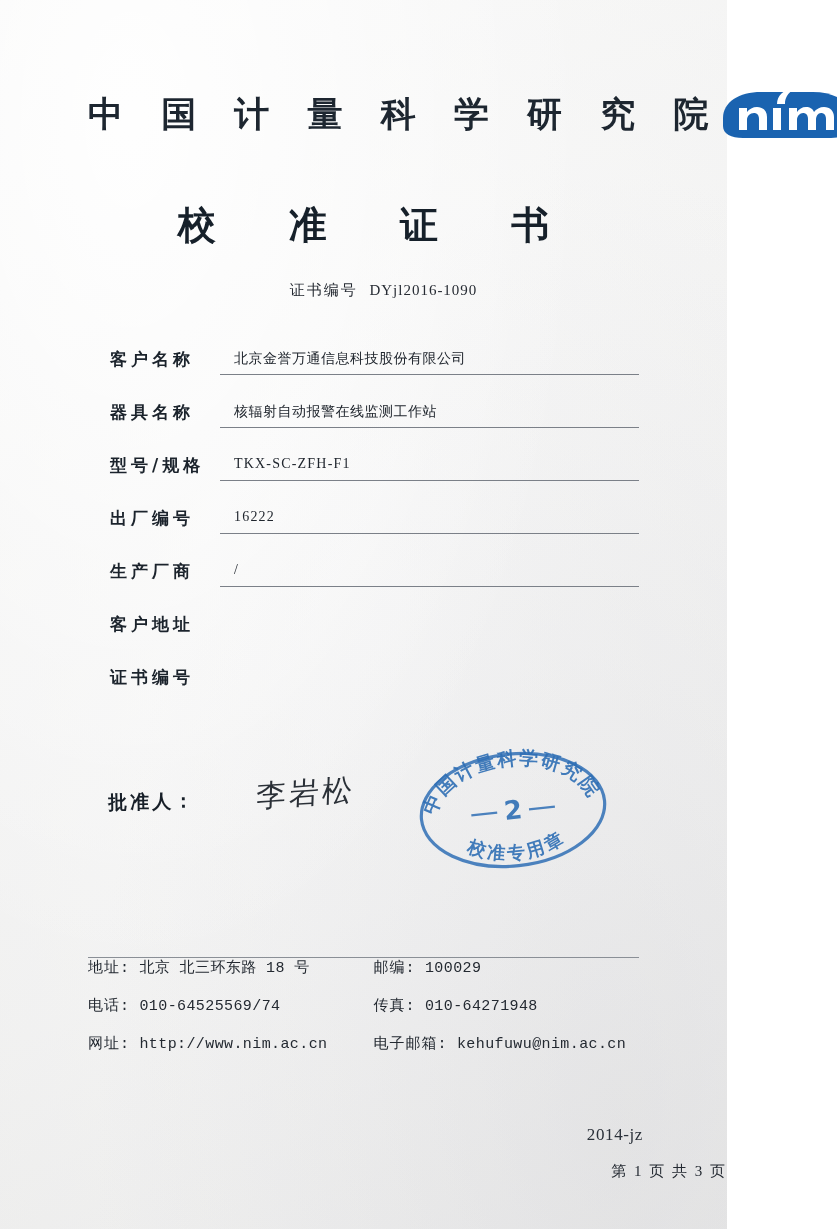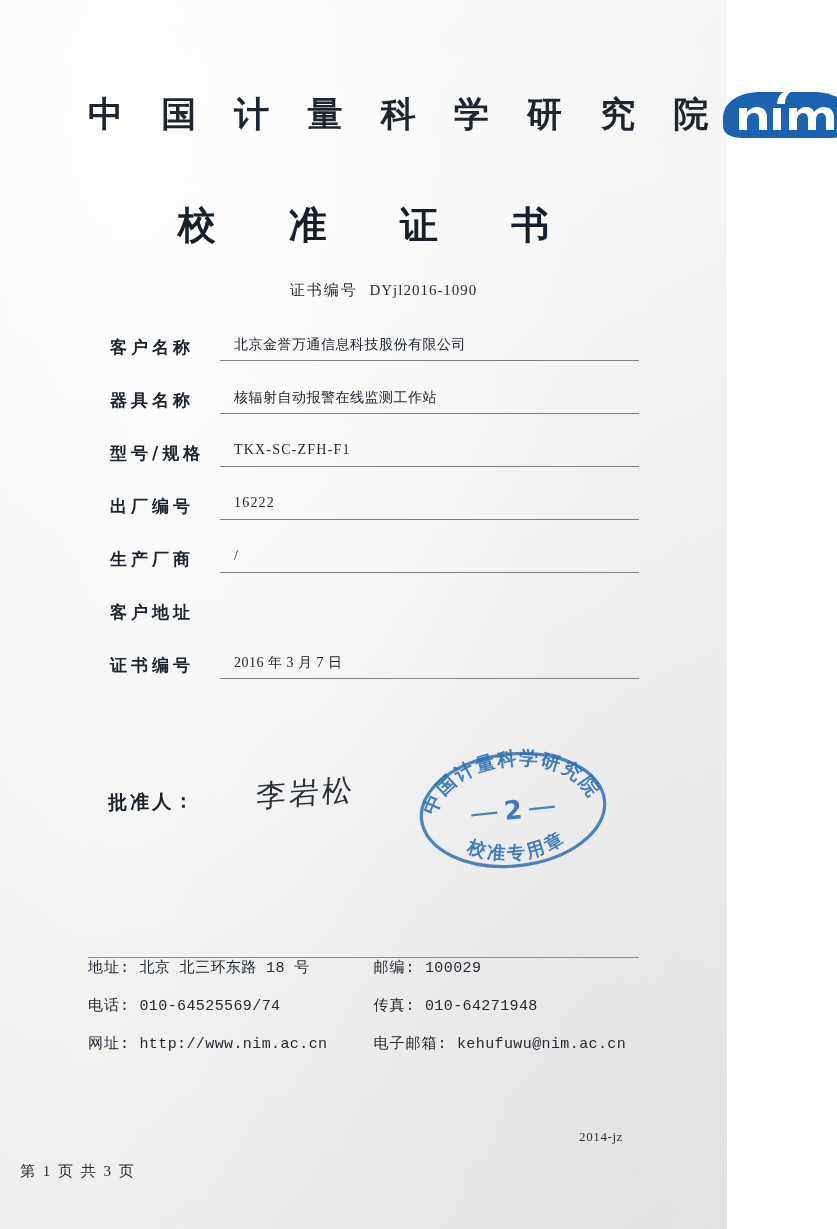--- a/index.html
+++ b/index.html
@@ -82,21 +82,21 @@
   }
   .cert-number .num-label { letter-spacing: 2px; }
   .cert-number .num-value { margin-left: 7px; font-family: "Liberation Serif", serif; }
 
   
   .fields {
     margin-top: 36px;
   }
   .field-row {
     display: flex;
-    align-items: flex-start;
+    align-items: center;
     height: 53px;
   }
   .field-label {
     width: 132px;
     flex: 0 0 132px;
     font-family: "DejaVu Sans", sans-serif;
     font-size: 17px;
     font-weight: 600;
     letter-spacing: 4px;
     color: #1b232c;
@@ -179,33 +179,33 @@
     white-space: nowrap;
   }
   .footer-line .f-label { letter-spacing: 1px; }
   .footer-line a,
   .footer-line .link {
     color: #232931;
     text-decoration: none;
   }
   .doc-code {
     position: absolute;
-    right: 104px;
+    right: 84px;
     bottom: 84px;
-    font-size: 13px;
+    font-size: 17px;
     color: #2a3039;
     letter-spacing: 0.6px;
     z-index: 3;
   }
   .page-number {
     position: absolute;
     left: 0;
     right: 0;
     bottom: 48px;
-    text-align: left;
+    text-align: right;
     font-size: 15px;
     color: #232931;
     letter-spacing: 2px;
     z-index: 3;
     padding-left: 20px;
   }
 </style>
 </head>
 <body>
 
@@ -264,21 +264,20 @@
         <div class="field-label">生产厂商</div>
         <div class="field-value mono">/</div>
       </div>
 
       <div class="field-row">
         <div class="field-label">客户地址</div>
       </div>
 
       <div class="field-row">
         <div class="field-label">证书编号</div>
-        <div class="field-value">2016 年 3 月 7 日</div>
       </div>
 
     </div>
 
     <div class="approver-block">
       <div class="approver-label">批准人：</div>
       <div class="signature">李岩松</div>
       <div class="stamp">
         <svg width="200" height="130" viewBox="0 0 200 130" xmlns="http://www.w3.org/2000/svg">
           <defs>

